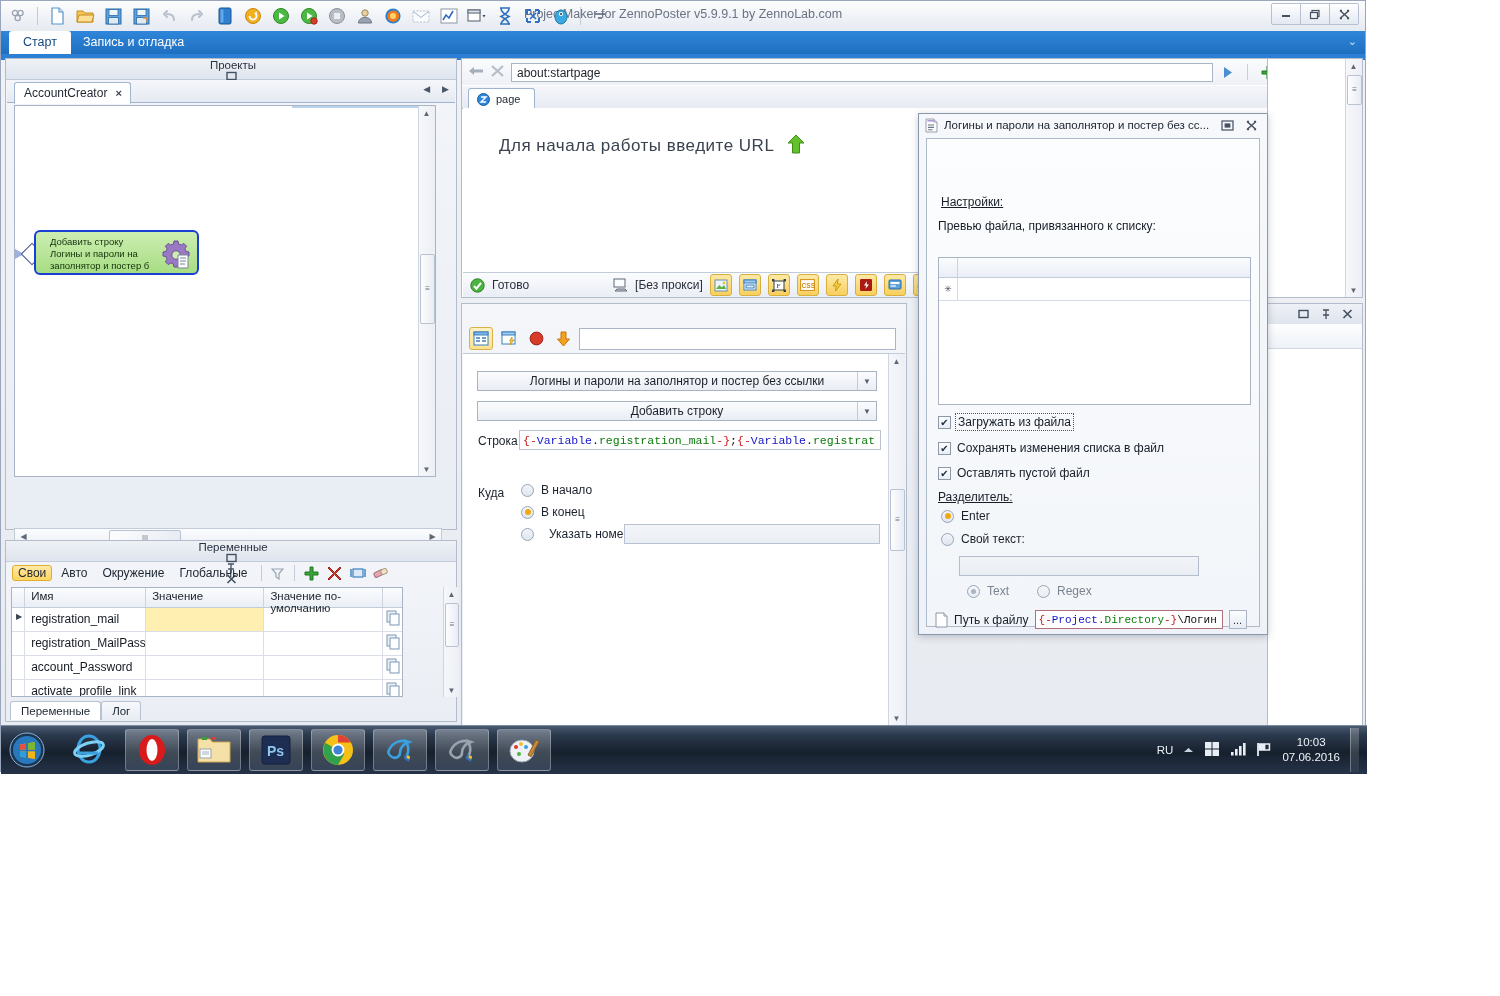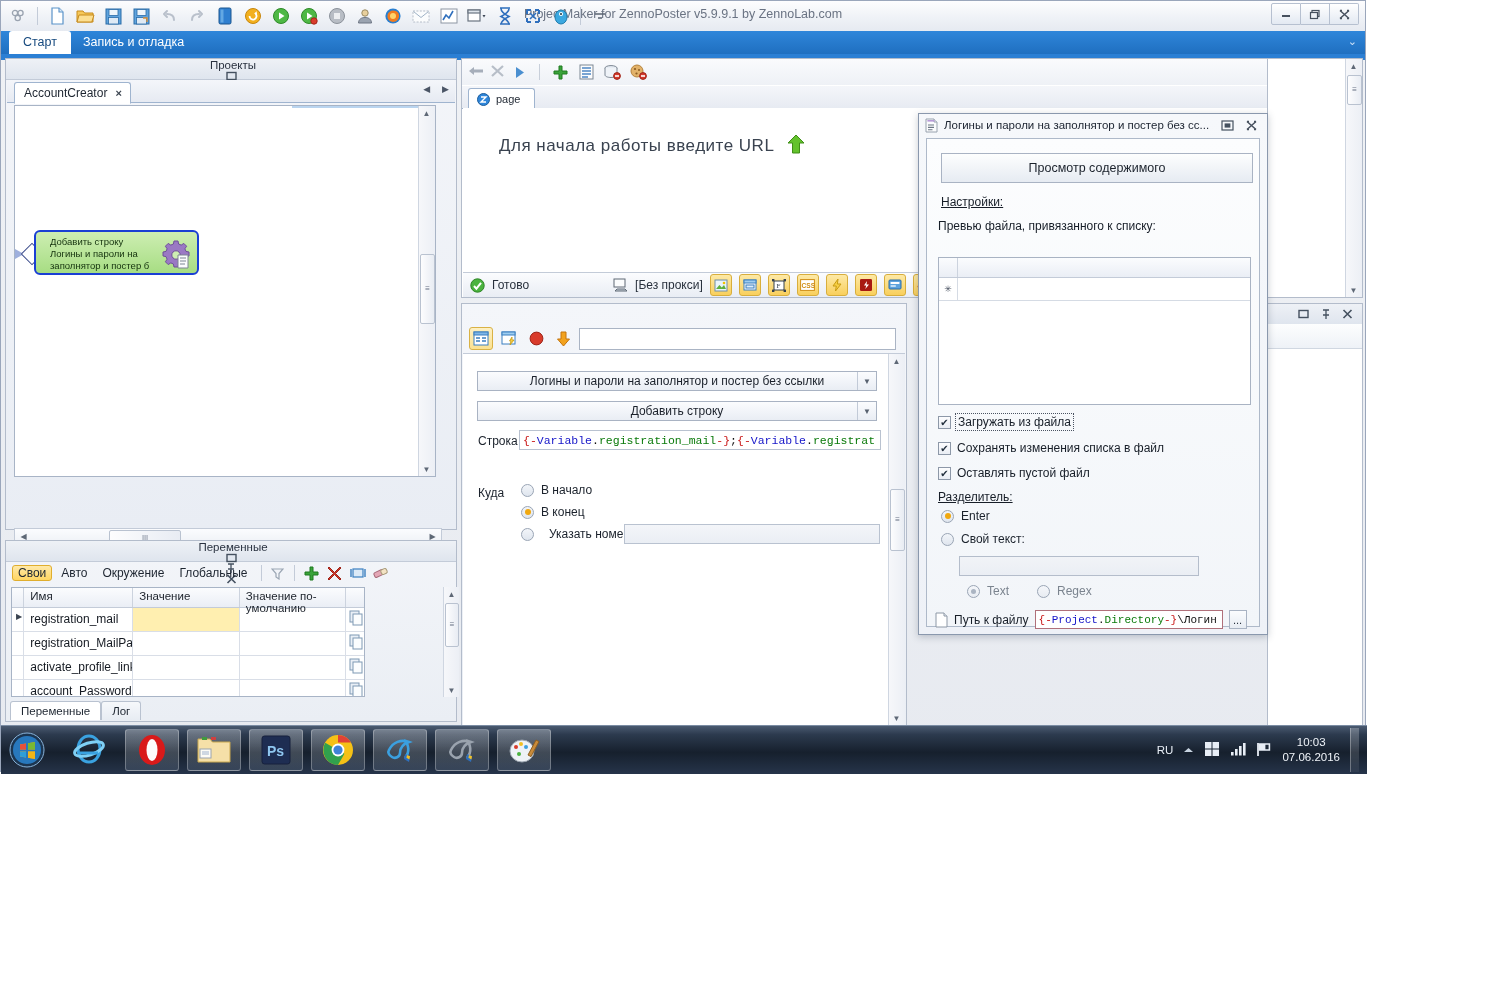--- a/index.html
+++ b/index.html
@@ -70,21 +70,21 @@
 
   .proj-bottom-icons{position:absolute;left:8px;top:487px;width:436px;height:38px;
     background:linear-gradient(#eef1f6,#e3e8f0);border:1px solid #c3cbd8;box-sizing:border-box;display:flex;align-items:center;gap:6px;padding-left:6px;}
 
   
   #variables{left:4px;top:539px;width:452px;height:182px;background:linear-gradient(#f3f5f9,#eaeef4);}
   .vtoolbar{position:absolute;left:1px;top:21px;right:1px;height:22px;display:flex;align-items:center;gap:3px;padding-left:5px;}
   .vtab{padding:1px 6px;font-size:12px;color:#1d2530;border-radius:3px;}
   .vtab.sel{background:linear-gradient(#ffe9a8,#ffd562);border:1px solid #e0ae2e;padding:0 5px;}
   .vsep{width:1px;height:16px;background:#c3cbd8;margin:0 4px;}
-  .vgrid{position:absolute;left:5px;top:46px;width:354px;bottom:24px;border:1px solid #a8b4c6;background:#fff;box-sizing:border-box;overflow:hidden;}
+  .vgrid{position:absolute;left:5px;top:46px;width:392px;bottom:24px;border:1px solid #a8b4c6;background:#fff;box-sizing:border-box;overflow:hidden;}
   .vhead{display:flex;height:19px;background:linear-gradient(#fbfcfe,#eaeef5);border-bottom:1px solid #c3cbd8;font-size:11.5px;color:#20262f;}
   .vhead div{border-right:1px solid #ccd3de;padding:2px 0 0 6px;box-sizing:border-box;}
   .vrow{display:flex;height:23px;border-bottom:1px solid #d9dee7;font-size:12px;color:#151a22;}
   .vrow div{border-right:1px solid #d9dee7;padding:4px 0 0 6px;box-sizing:border-box;overflow:hidden;white-space:nowrap;}
   .c-ind{width:14px;padding-left:4px !important;color:#3a4350;font-size:8px;}
   .c-name{width:133px;}
   .c-val{width:130px;}
   .c-def{width:130px;}
   .c-cp{width:21px;padding:2px 0 0 3px !important;border-right:none !important;}
   .vtabs{position:absolute;left:4px;bottom:1px;height:20px;display:flex;align-items:flex-end;gap:0px;}
@@ -547,42 +547,42 @@
           <div class="c-def"></div>
           <div class="c-cp">
             <svg width="15" height="16" viewBox="0 0 15 16">
                 <rect x="1" y="1" width="9" height="11" fill="#e9eff6" stroke="#7f99b4"></rect>
                 <rect x="4" y="4" width="9" height="11" fill="#fbfdfe" stroke="#7f99b4"></rect>
               </svg>
           </div>
         </div>
         <div class="vrow">
           <div class="c-ind"></div>
+          <div class="c-name">account_Password</div>
+          <div class="c-val"></div>
+          <div class="c-def"></div>
+          <div class="c-cp">
+            <svg width="15" height="16" viewBox="0 0 15 16">
+                <rect x="1" y="1" width="9" height="11" fill="#e9eff6" stroke="#7f99b4"></rect>
+                <rect x="4" y="4" width="9" height="11" fill="#fbfdfe" stroke="#7f99b4"></rect>
+              </svg>
+          </div>
+        </div>
+        <div class="vrow">
+          <div class="c-ind"></div>
           <div class="c-name">activate_profile_link</div>
           <div class="c-val"></div>
           <div class="c-def"></div>
           <div class="c-cp">
             <svg width="15" height="16" viewBox="0 0 15 16">
                 <rect x="1" y="1" width="9" height="11" fill="#e9eff6" stroke="#7f99b4"></rect>
                 <rect x="4" y="4" width="9" height="11" fill="#fbfdfe" stroke="#7f99b4"></rect>
               </svg>
           </div>
         </div>
-        <div class="vrow">
-          <div class="c-ind"></div>
-          <div class="c-name">account_Password</div>
-          <div class="c-val"></div>
-          <div class="c-def"></div>
-          <div class="c-cp">
-            <svg width="15" height="16" viewBox="0 0 15 16">
-                <rect x="1" y="1" width="9" height="11" fill="#e9eff6" stroke="#7f99b4"></rect>
-                <rect x="4" y="4" width="9" height="11" fill="#fbfdfe" stroke="#7f99b4"></rect>
-              </svg>
-          </div>
-        </div>
       </div>
 
       <div class="vscroll" style="left:437px;top:46px;bottom:24px;width:15px;">
         <div class="sbarrow" style="top:0;left:0;">▲</div>
         <div class="sbthumb" style="left:1px;top:16px;width:12px;height:42px;">
             <span class="grip">≡</span>
           </div>
         <div class="sbarrow" style="bottom:0;left:0;">▼</div>
       </div>
 
@@ -597,20 +597,21 @@
         <span>
           <svg width="16" height="14" viewBox="0 0 16 14">
               <path d="M1 7l5-4v2.6h9v2.8H6V11z" fill="#a6aeba"></path>
             </svg>
         </span>
         <span>
           <svg width="15" height="14" viewBox="0 0 15 14">
               <path d="M2 2l11 10M13 2L2 12" stroke="#b7bec8" stroke-width="2.2"></path>
             </svg>
         </span>
+        <div class="urlinput">about:startpage</div>
         <span style="width:18px;display:flex;justify-content:center;">
           <svg width="12" height="13" viewBox="0 0 12 13">
               <path d="M2 1l8 5.5L2 12z" fill="#4a8fd0"></path>
             </svg>
         </span>
         <span class="vsep" style="position:relative;width:1px;height:16px;background:#c8cfda;"></span>
         <span style="width:20px;display:flex;justify-content:center;">
           <svg width="15" height="15" viewBox="0 0 15 15">
               <path d="M6 1h3v5h5v3H9v5H6V9H1V6h5z" fill="#3aa33a" stroke="#1f7a1f"></path>
             </svg>
@@ -851,21 +852,20 @@
         </span>
         <span style="width:19px;display:flex;justify-content:center;">
           <svg width="13" height="11" viewBox="0 0 13 11">
               <path d="M2 1.5l9 8M11 1.5l-9 8" stroke="#46505e" stroke-width="1.5"></path>
               <path d="M2 1.5h2M9 1.5h2M2 9.5h2M9 9.5h2" stroke="#46505e" stroke-width="1.5"></path>
             </svg>
         </span>
       </div>
 
       <div class="dlg-body">
-        <div class="dlg-btn">Просмотр содержимого</div>
 
         <div class="dlg-link" style="left:14px;top:56px;">Настройки:</div>
         <div class="dlg-txt" style="left:11px;top:80px;">Превью файла, привязанного к списку:</div>
 
         <div class="dlg-grid">
           <div class="dg-head">
               <div class="c1"></div>
             </div>
           <div class="dg-row">
             <div class="c1">✳</div>

